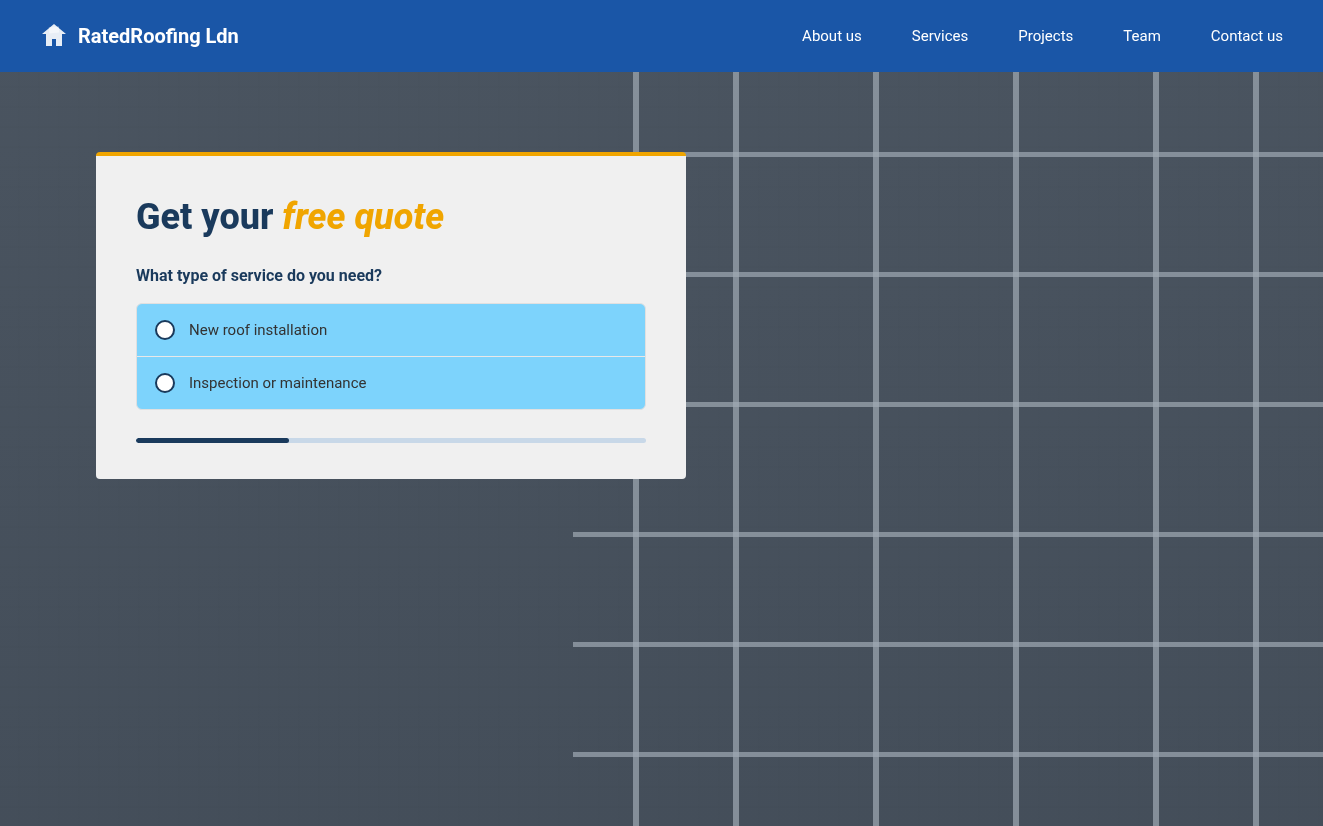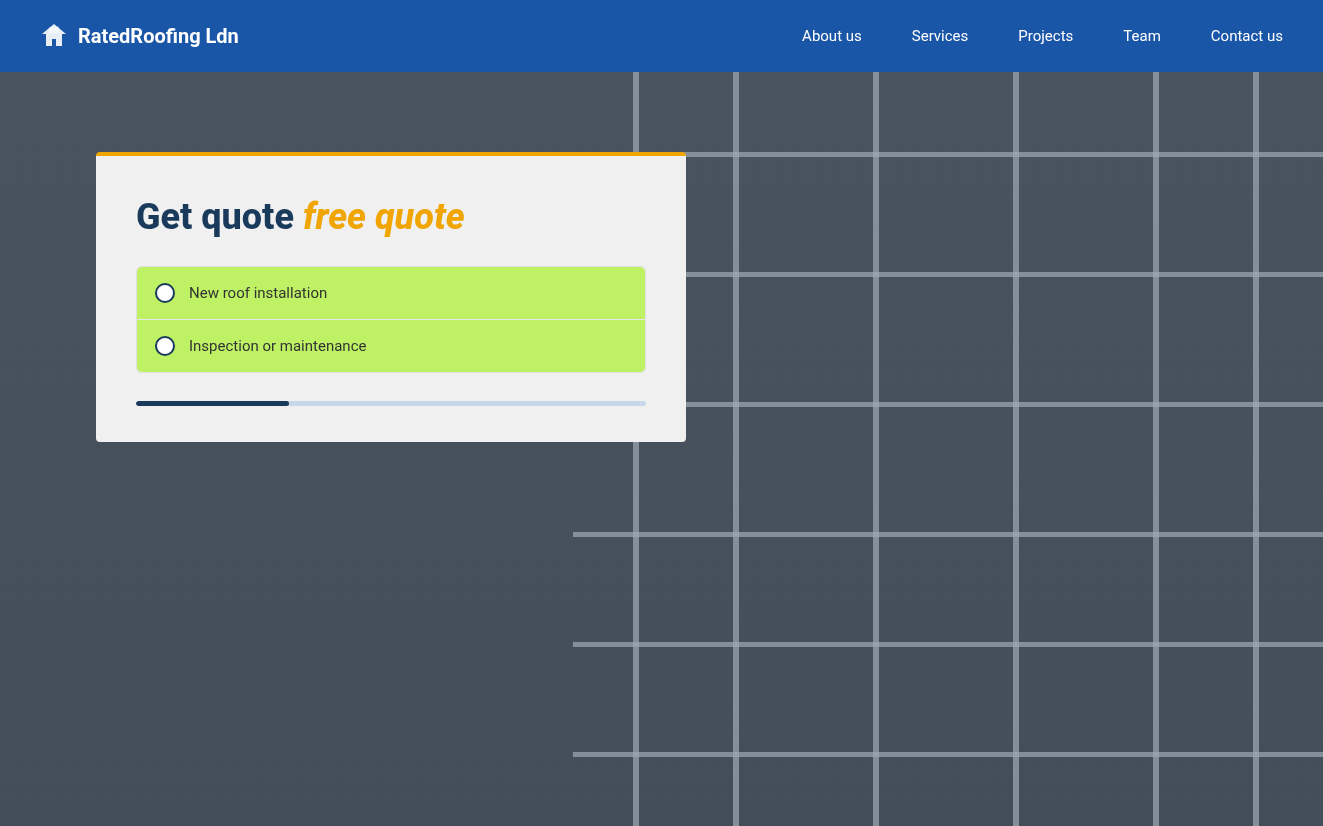--- a/index.html
+++ b/index.html
@@ -143,21 +143,21 @@
       font-size: 16px;
       font-weight: 700;
       color: #1a3a5c;
       margin-bottom: 18px;
     }
 
     .options-container {
       display: flex;
       flex-direction: column;
       gap: 0;
-      background: #bef264;
+      background: #7dd3fc;
       border-radius: 6px;
       overflow: hidden;
       border: 1px solid #e0e0e0;
       margin-bottom: 28px;
     }
 
     .option-item {
       display: flex;
       align-items: center;
       gap: 14px;
@@ -238,23 +238,24 @@
   <div class="pole horizontal" style="left:0; top:80px; width:100%;"></div>
   <div class="pole horizontal" style="left:0; top:200px; width:100%;"></div>
   <div class="pole horizontal" style="left:0; top:330px; width:100%;"></div>
   <div class="pole horizontal" style="left:0; top:460px; width:100%;"></div>
   <div class="pole horizontal" style="left:0; top:570px; width:100%;"></div>
   <div class="pole horizontal" style="left:0; top:680px; width:100%;"></div>
 </div>
 
 <div class="quote-card">
   <h1 class="quote-title">
-    <span>Get quote </span><span class="highlight">free quote</span>
+    <span>Get your </span><span class="highlight">free quote</span>
   </h1>
 
+  <p class="question-label">What type of service do you need?</p>
 
   <div class="options-container">
     <div class="option-item">
       <div class="radio-circle"></div>
       <span class="option-text">New roof installation</span>
     </div>
     <div class="option-item">
       <div class="radio-circle"></div>
       <span class="option-text">Inspection or maintenance</span>
     </div>

